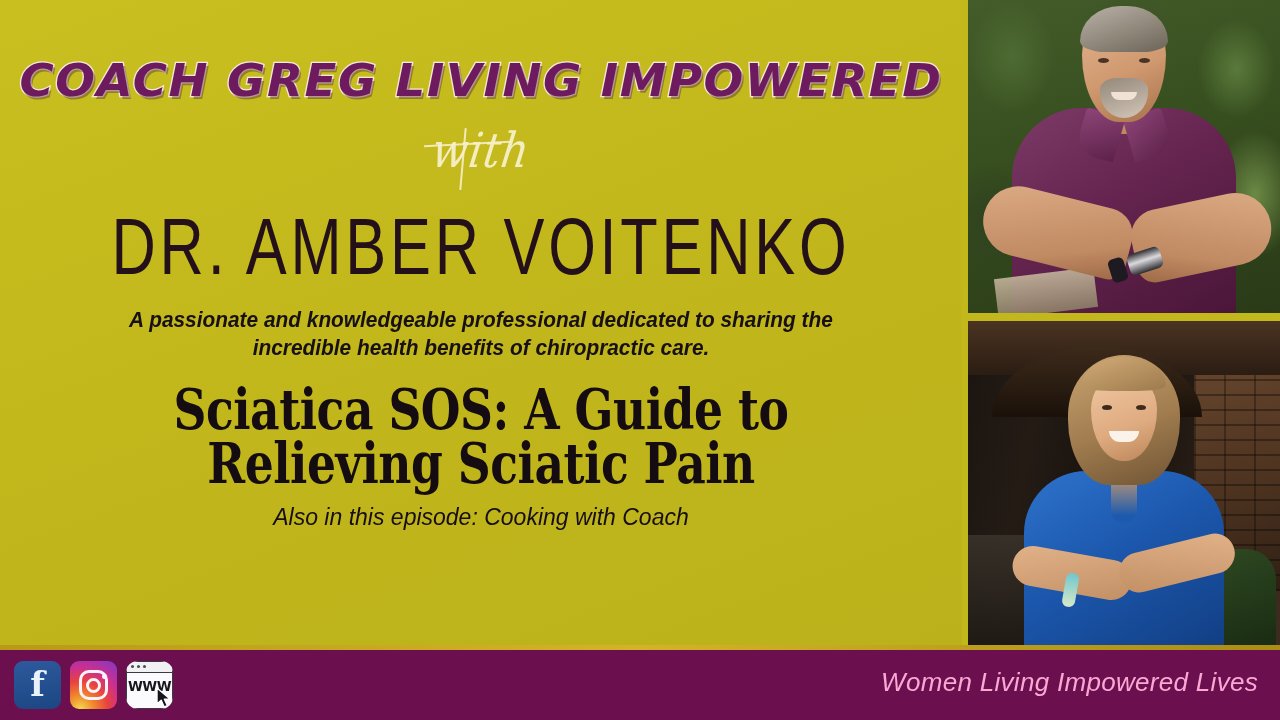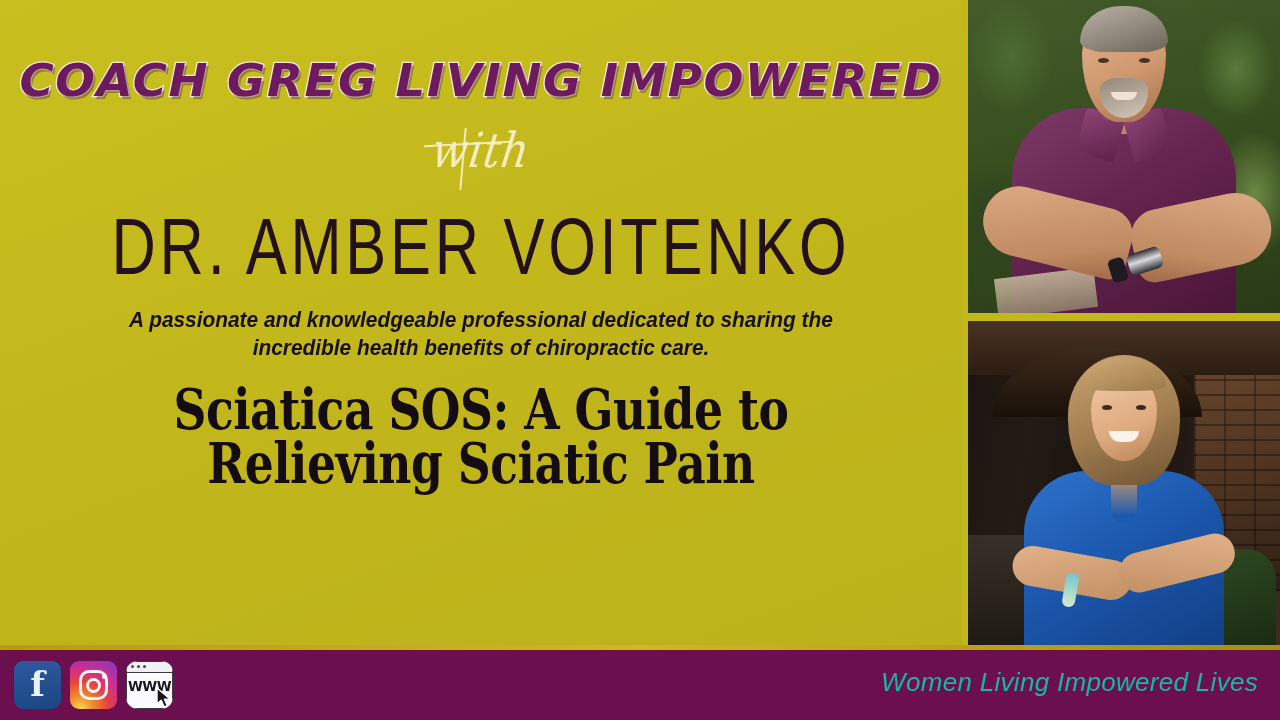--- a/index.html
+++ b/index.html
@@ -563,21 +563,21 @@
     left: 30px; top: 26px;
     width: 18px; height: 22px;
   }
 
   
   #tagline {
     position: absolute;
     right: 22px; top: 17px;
     font-size: 26px;
     font-style: italic;
-    color: #14b8a6;
+    color: #f9a8d4;
     font-family: "Liberation Sans", sans-serif;
     letter-spacing: 0.3px;
   }
 </style>
 </head>
 <body>
 
 <div id="stage">
 
   <div id="left-panel">
@@ -587,20 +587,21 @@
     <div id="with-word">with</div>
     <div id="with-stroke"></div>
     <div id="with-stroke2"></div>
 
     <div id="doctor-name">DR. AMBER VOITENKO</div>
 
     <div id="description">A passionate and knowledgeable professional dedicated to sharing the incredible health benefits of chiropractic care.</div>
 
     <div id="episode-title">Sciatica SOS: A Guide to Relieving Sciatic Pain</div>
 
+    <div id="episode-sub">Also in this episode: Cooking with Coach</div>
 
     <div id="streaming-row">
     </div>
   </div>
 
   <div id="photo-column">
 
     <div class="photo" id="photo-top">
       <div id="photo-top-bg"></div>
       <div id="man-shirt"></div>

